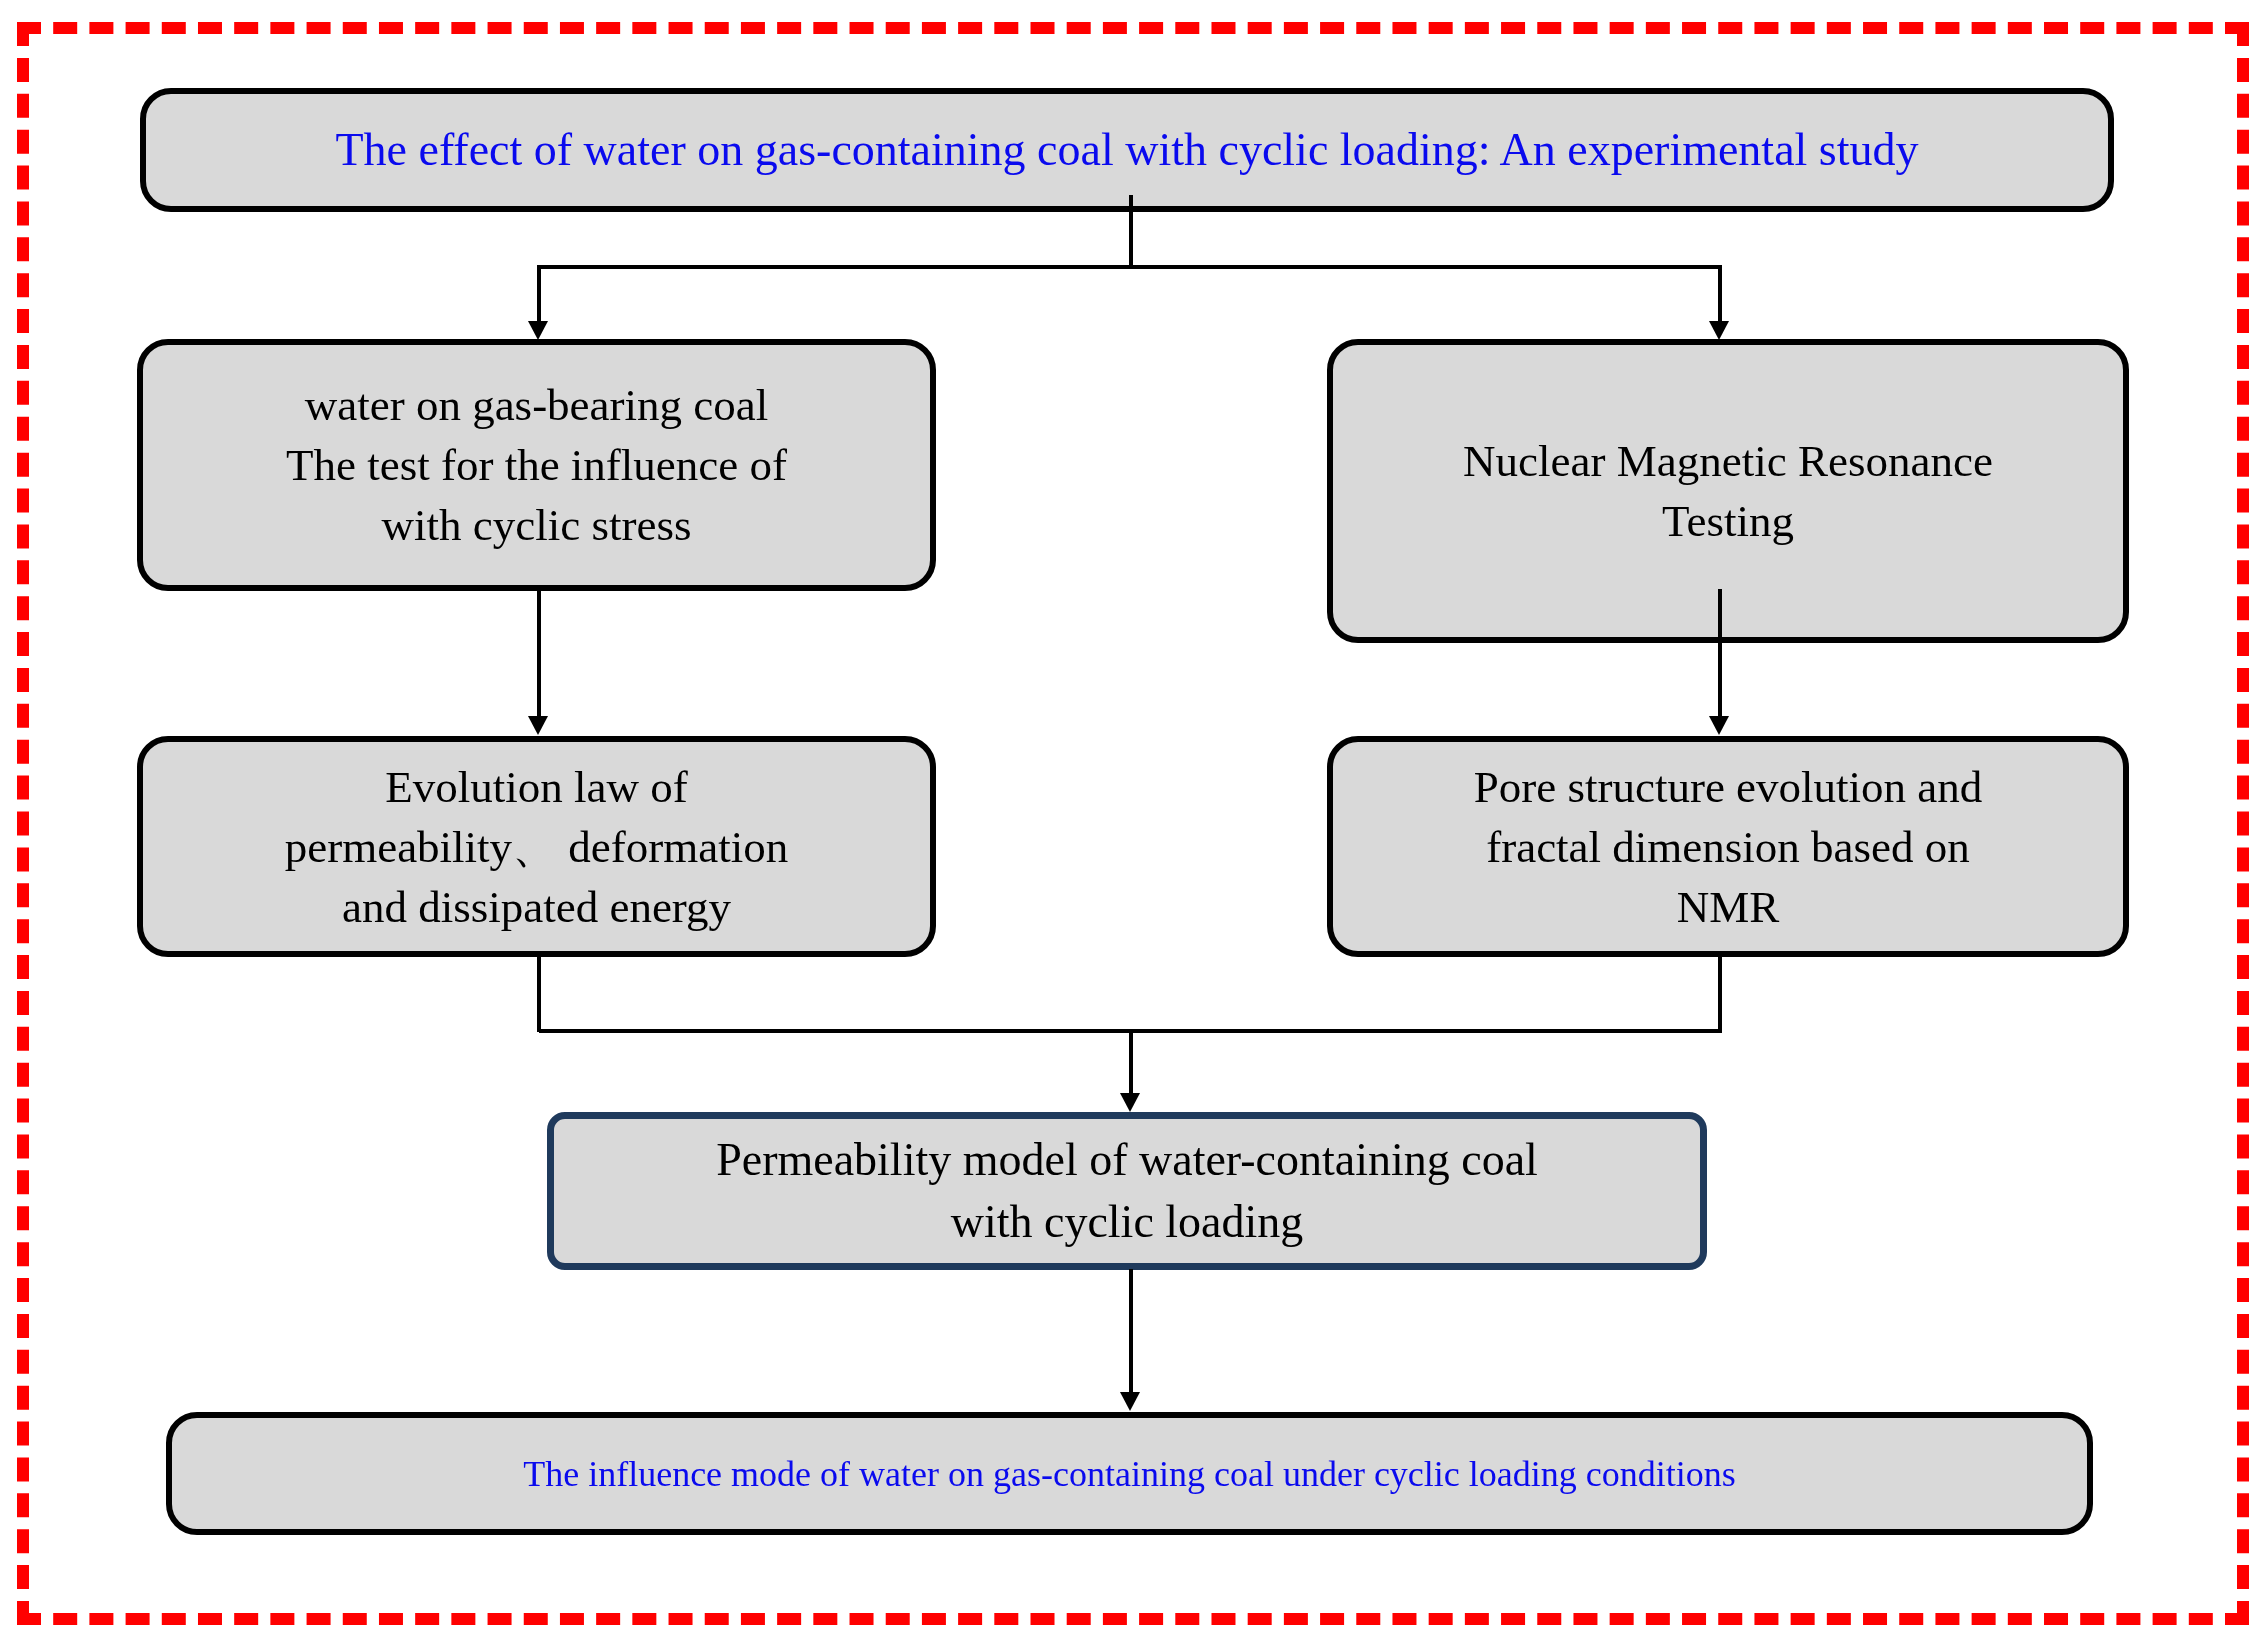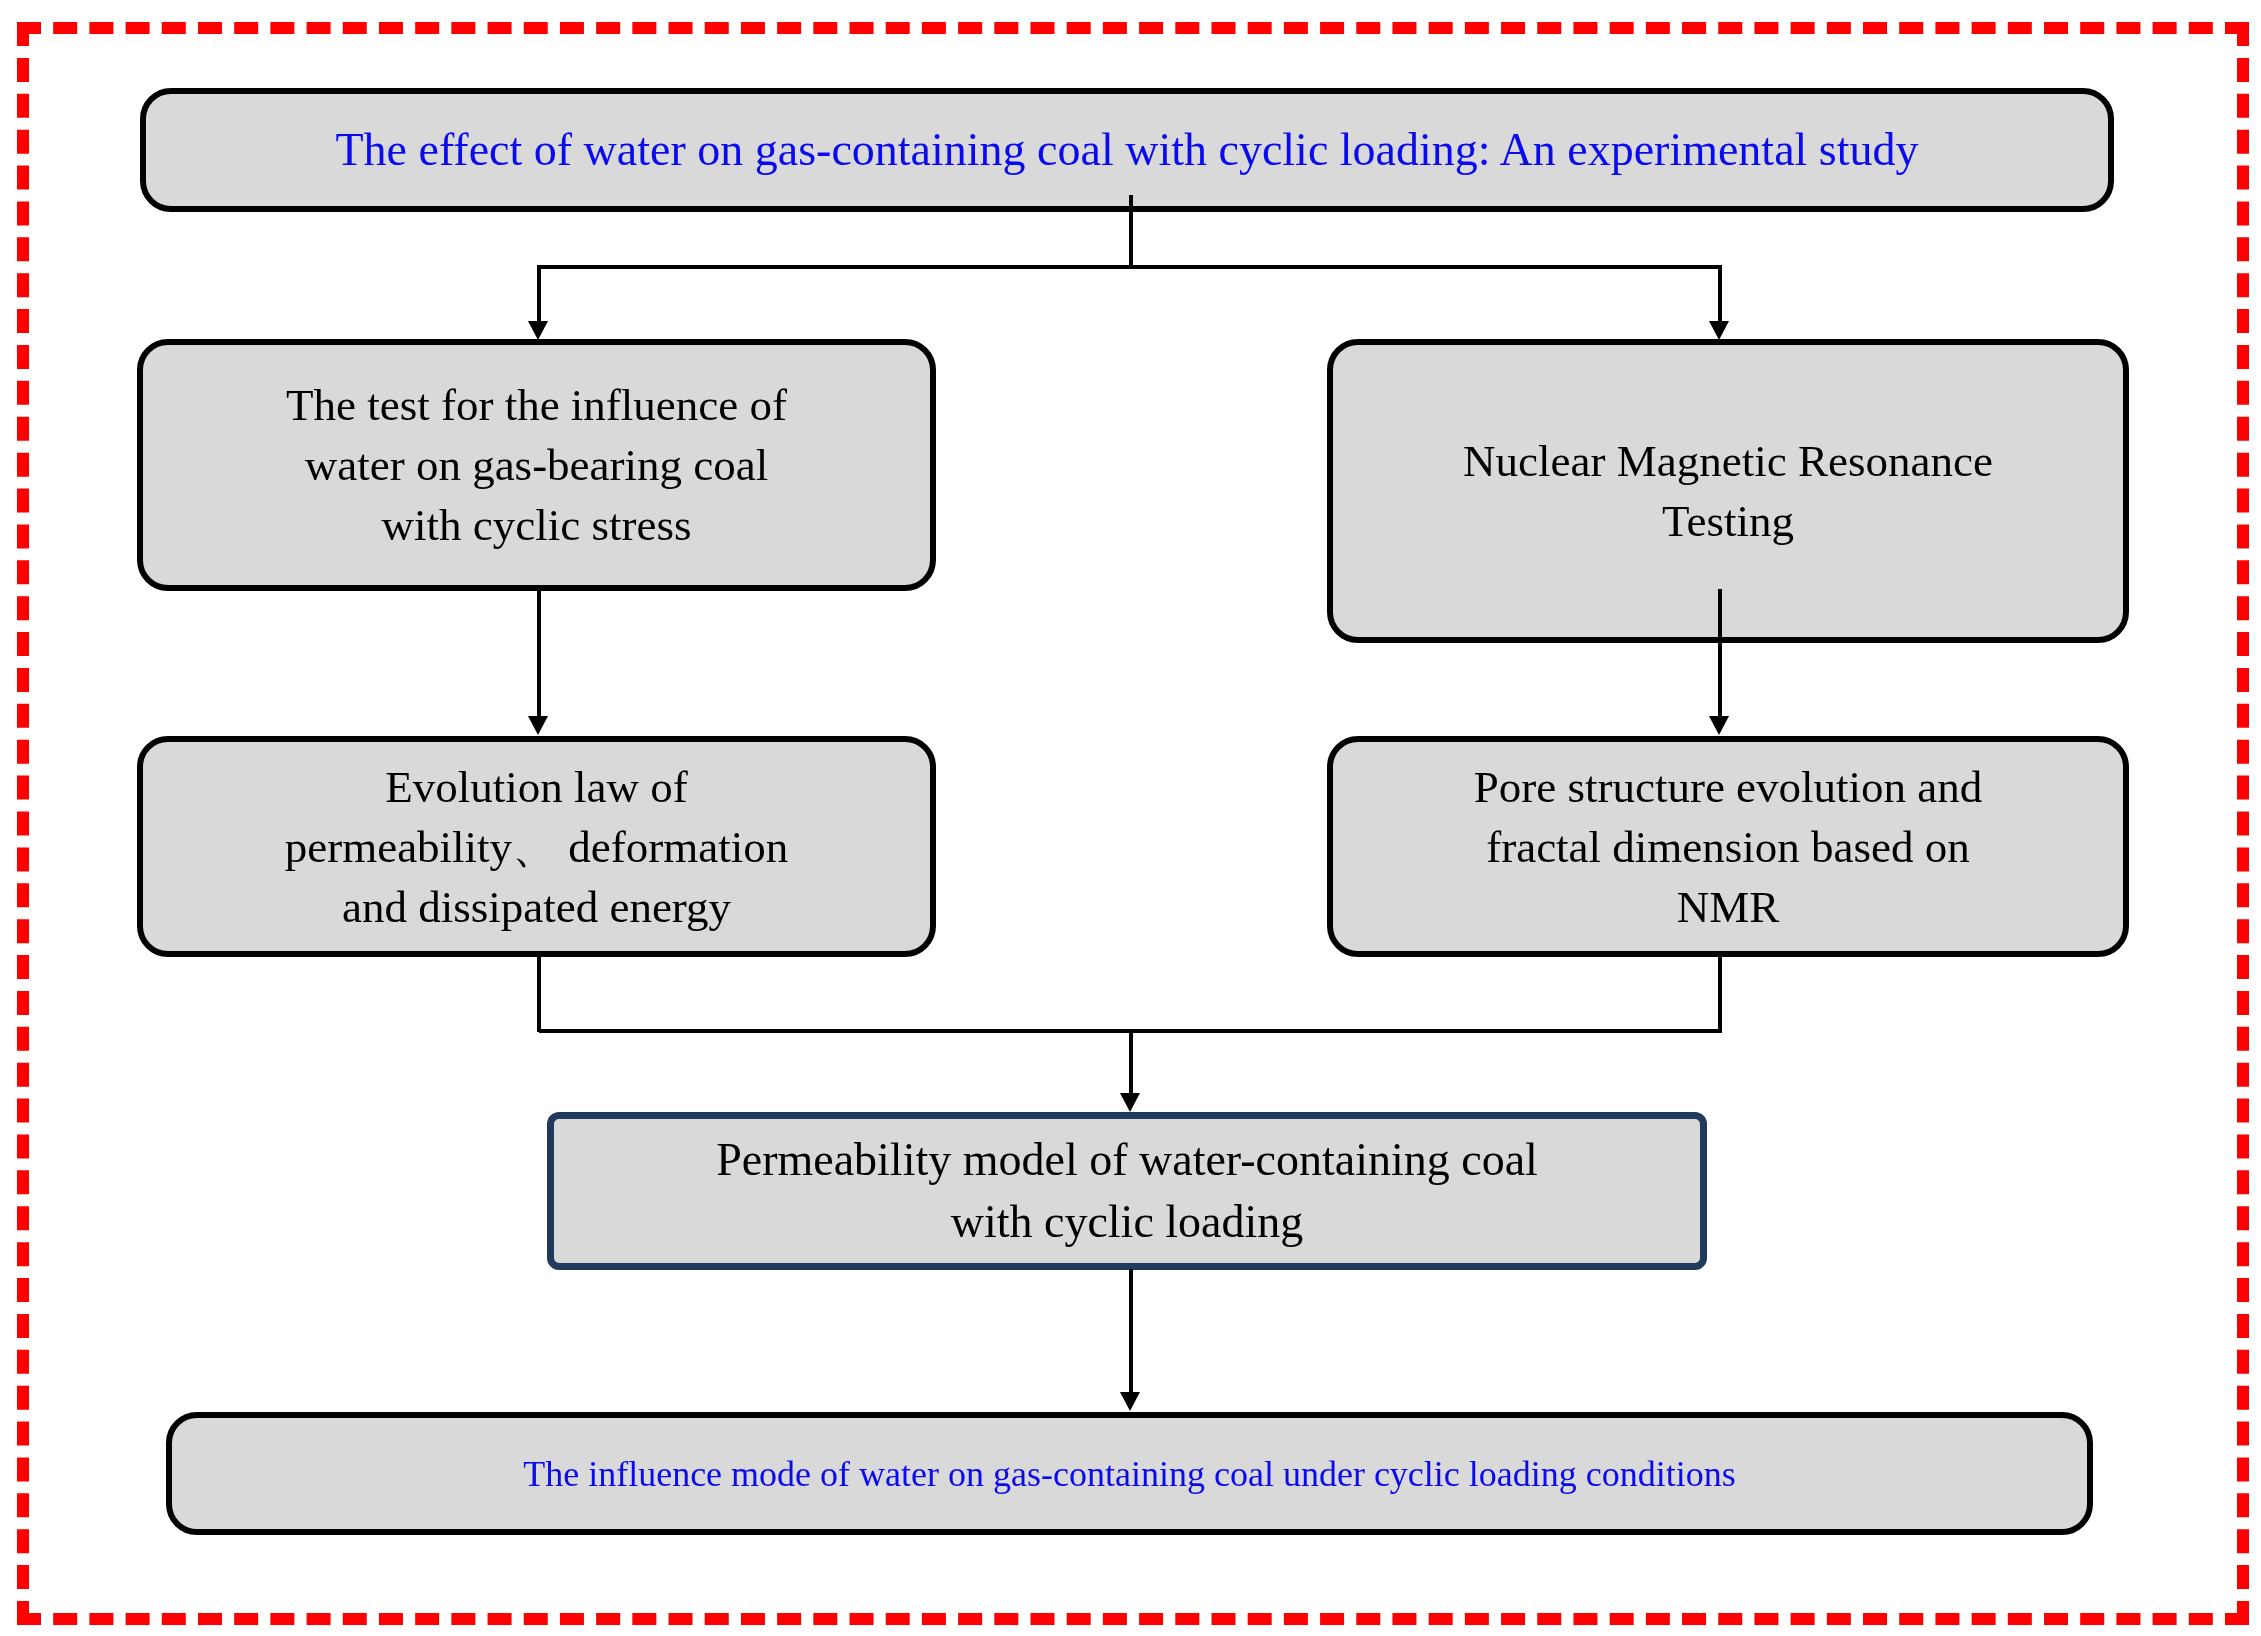--- a/index.html
+++ b/index.html
@@ -20,21 +20,21 @@
     background:var(--node-fill,#D9D9D9);
     border:6.8px solid var(--node-border,#000000);
     border-radius:31px;
     display:flex;flex-direction:column;align-items:center;justify-content:center;
     text-align:center;
     color:var(--body-text,#000000);
     font-size:45px;line-height:60px;
   }
   .node .line{display:block;white-space:nowrap;}
   .blue-text{color:var(--blue-text,#0A0AEE);}
-  .accent-border{border:7.7px solid var(--accent-border,#1F3A5C);border-radius:12px;}
+  .accent-border{border:7.7px solid var(--accent-border,#1F3A5C);border-radius:18px;}
   .vline,.hline{position:absolute;background:#000000;}
   .vline{width:3.9px;}
   .hline{height:3.9px;}
   .arrow-down{
     position:absolute;width:0;height:0;
     border-left:10.6px solid transparent;
     border-right:10.6px solid transparent;
     border-top:19.3px solid #000000;
   }
   
@@ -58,22 +58,22 @@
   </div>
 
   <div class="vline" style="left:1129px;top:195px;height:71px;"></div>
   <div class="hline" style="left:539px;top:265px;width:1183px;"></div>
   <div class="vline" style="left:537px;top:265px;height:56px;"></div>
   <div class="arrow-down" style="left:528px;top:321px;"></div>
   <div class="vline" style="left:1718px;top:265px;height:56px;"></div>
   <div class="arrow-down" style="left:1709px;top:321px;"></div>
 
   <div class="node" id="cyclic-test-box">
+    <span class="line">water on gas-bearing coal</span>
     <span class="line">The test for the influence of</span>
-    <span class="line">water on gas-bearing coal</span>
     <span class="line">with cyclic stress</span>
   </div>
   <div class="node" id="nmr-testing-box">
     <span class="line">Nuclear Magnetic Resonance</span>
     <span class="line">Testing</span>
   </div>
 
   <div class="vline" style="left:537px;top:589px;height:127px;"></div>
   <div class="arrow-down" style="left:528px;top:716px;"></div>
   <div class="vline" style="left:1718px;top:589px;height:127px;"></div>

